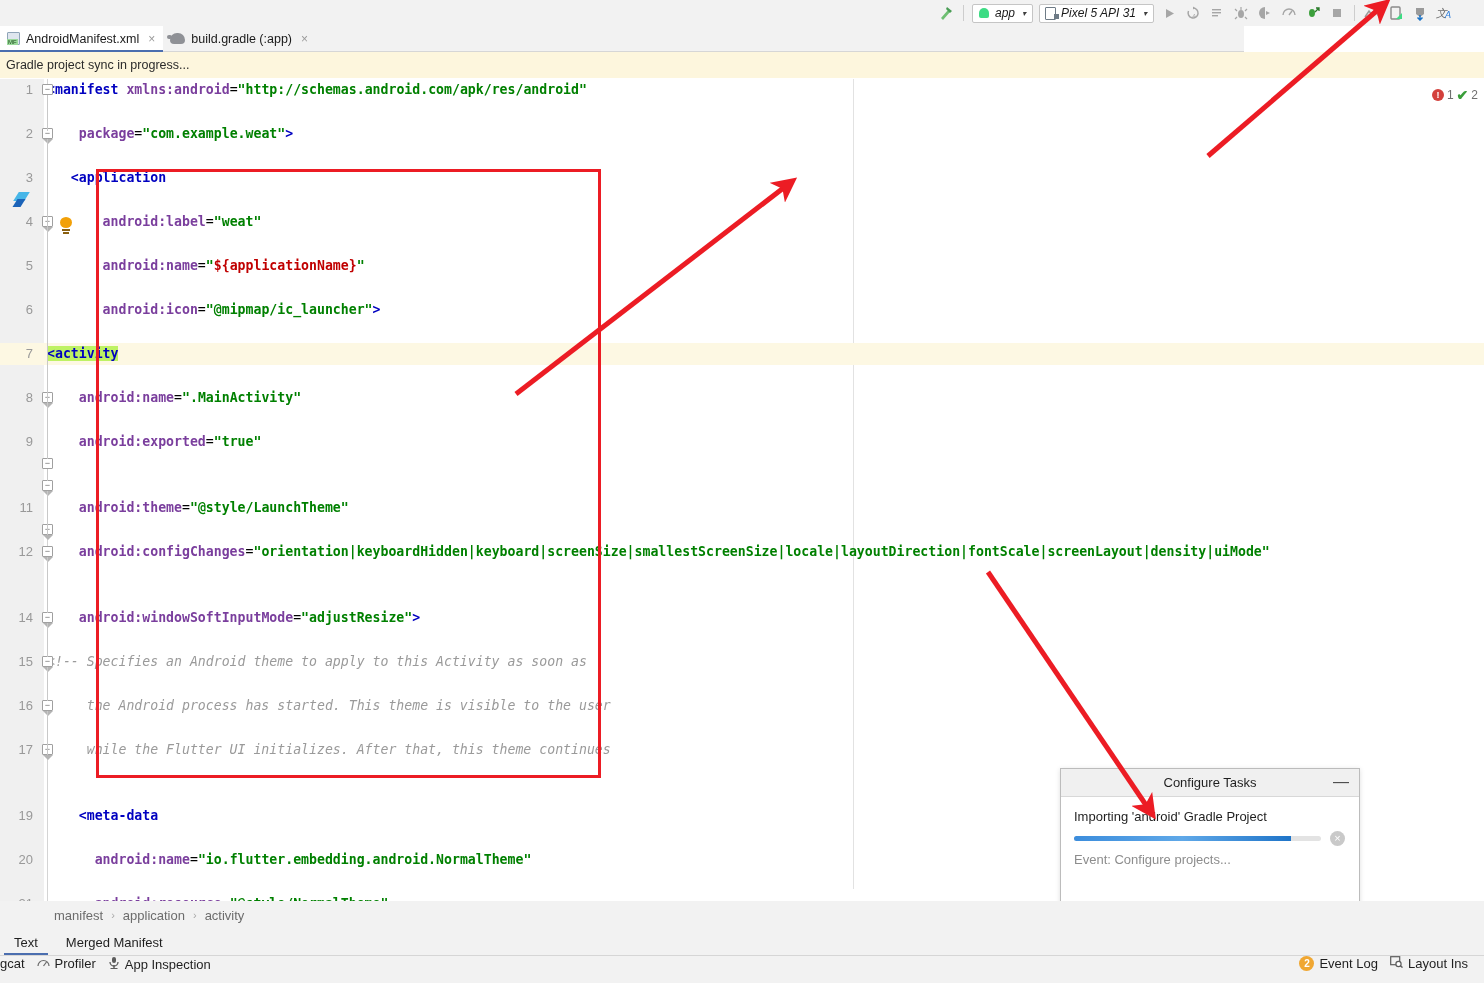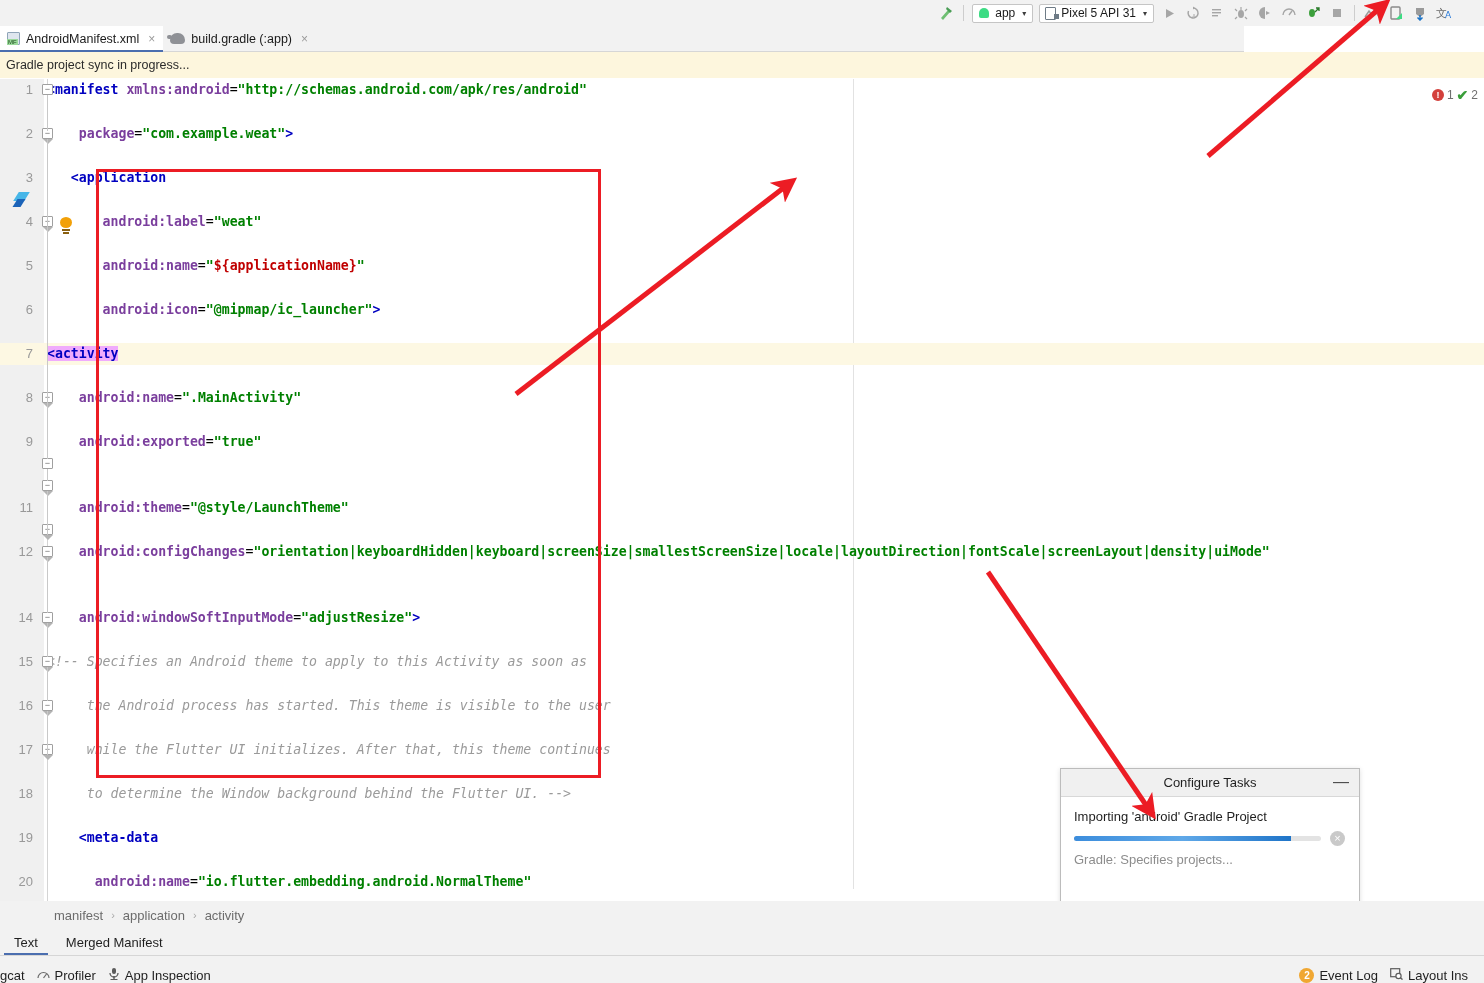--- a/index.html
+++ b/index.html
@@ -9,20 +9,21 @@
     font-family:"Liberation Sans", sans-serif;
     overflow:hidden;
   }
   #root { position:relative; width:1484px; height:983px; }
 
   
   .toolbar{
     position:absolute; left:0; top:0; width:1484px; height:26px;
     background:#f2f2f2; display:flex; align-items:center; justify-content:flex-end;
     padding-right:4px;
+    font-style:italic;
   }
   .tb-ico{
     width:24px; height:22px; display:flex; align-items:center; justify-content:center;
     color:#9a9a9a; font-size:13px; line-height:1;
   }
   .tb-sep{ width:1px; height:16px; background:#cdcdcd; margin:0 5px; }
   .combo{
     height:19px; border:1px solid #c5c5c5; background:#fff; border-radius:2px;
     display:flex; align-items:center; gap:5px; padding:0 6px 0 5px;
     font-size:12px; color:#1a1a1a; margin:0 3px;
@@ -104,21 +105,21 @@
   .line .code{ position:absolute; left:47px; top:0; }
 
   
   .t-tag{color:#0000c0;font-weight:bold;}
   .t-attr{color:#7a3e9d;font-weight:bold;}
   .t-eq{color:#000000;}
   .t-str{color:#008000;font-weight:bold;}
   .t-cmt{color:#9a9a9a;font-style:italic;}
   .t-pln{color:#000000;}
   .t-var{color:#c00000;font-weight:bold;}
-  .sel{background:#f0abfc;margin-top:32px;}
+  .sel{background:#bef264;margin-top:32px;}
 
   
   .fold{
     position:absolute; left:42px; width:11px; height:11px;
     border:1px solid #a0a0a0; background:#fff; border-radius:1px;
     font-size:9px; line-height:9px; text-align:center; color:#6b6b6b;
   }
   .fold.bot:after{
     content:""; position:absolute; left:4px; top:10px;
     border-left:5px solid transparent; border-right:5px solid transparent;
@@ -201,21 +202,21 @@
     background:#f2f2f2; display:flex; align-items:stretch; border-bottom:1px solid #d6d6d6;
   }
   .edtab{
     display:flex;align-items:center;padding:0 14px;font-size:13px;color:#1f1f1f;position:relative;
   }
   .edtab.active:after{
     content:"";position:absolute;left:4px;right:4px;bottom:0;height:2px;background:#4b6eaf;
   }
   .statusbar{
     position:absolute; left:0; top:956px; width:1484px; height:27px;
-    background:#f2f2f2; display:flex; align-items:flex-end;
+    background:#f2f2f2; display:flex; align-items:flex-start;
     font-size:13px; color:#1f1f1f;
   }
   .sb-item{ display:flex;align-items:center;gap:5px;padding:0 12px 0 0; }
   .badge-n{
     width:15px;height:15px;border-radius:50%;background:#f0a732;color:#fff;
     font-size:10px;font-weight:bold;line-height:15px;text-align:center;
   }
   .ico-prof{ color:#6a6a6a; font-size:12px; }
   .sb-right{ position:absolute; right:4px; display:flex; align-items:center; }
 
@@ -360,21 +361,20 @@
         <div class="line" style="top: 110px;"><span class="num">6</span><span class="code"><span class="t-pln">       </span><span class="t-attr">android:icon</span><span class="t-eq">=</span><span class="t-str">"@mipmap/ic_launcher"</span><span class="t-tag">&gt;</span></span></div>
         <div class="line hl" style="top: 132px;"><span class="num">7</span><span class="code"><span class="t-tag sel">&lt;activity</span></span></div>
         <div class="line" style="top: 154px;"><span class="num">8</span><span class="code"><span class="t-pln">    </span><span class="t-attr">android:name</span><span class="t-eq">=</span><span class="t-str">".MainActivity"</span></span></div>
         <div class="line" style="top: 176px;"><span class="num">9</span><span class="code"><span class="t-pln">    </span><span class="t-attr">android:exported</span><span class="t-eq">=</span><span class="t-str">"true"</span></span></div>
         <div class="line" style="top: 220px; padding-left: 25px;"><span class="num">11</span><span class="code"><span class="t-pln">    </span><span class="t-attr">android:theme</span><span class="t-eq">=</span><span class="t-str">"@style/LaunchTheme"</span></span></div>
         <div class="line" style="top: 242px;"><span class="num">12</span><span class="code"><span class="t-pln">    </span><span class="t-attr">android:configChanges</span><span class="t-eq">=</span><span class="t-str">"orientation|keyboardHidden|keyboard|screenSize|smallestScreenSize|locale|layoutDirection|fontScale|screenLayout|density|uiMode"</span></span></div>
         <div class="line" style="top: 286px;"><span class="num">14</span><span class="code"><span class="t-pln">    </span><span class="t-attr">android:windowSoftInputMode</span><span class="t-eq">=</span><span class="t-str">"adjustResize"</span><span class="t-tag">&gt;</span></span></div>
         <div class="line" style="top: 308px;"><span class="num">15</span><span class="code"><span class="t-cmt">&lt;!-- Specifies an Android theme to apply to this Activity as soon as</span></span></div>
         <div class="line" style="top: 330px;"><span class="num">16</span><span class="code"><span class="t-cmt">     the Android process has started. This theme is visible to the user</span></span></div>
         <div class="line" style="top: 352px;"><span class="num">17</span><span class="code"><span class="t-cmt">     while the Flutter UI initializes. After that, this theme continues</span></span></div>
-        <div class="line" style="top: 374px;"><span class="num">18</span><span class="code"><span class="t-cmt">     to determine the Window background behind the Flutter UI. --&gt;</span></span></div>
         <div class="line" style="top: 396px;"><span class="num">19</span><span class="code"><span class="t-pln">    </span><span class="t-tag">&lt;meta-data</span></span></div>
         <div class="line" style="top: 418px;"><span class="num">20</span><span class="code"><span class="t-pln">      </span><span class="t-attr">android:name</span><span class="t-eq">=</span><span class="t-str">"io.flutter.embedding.android.NormalTheme"</span></span></div>
         <div class="line" style="top: 440px;"><span class="num">21</span><span class="code"><span class="t-pln">      </span><span class="t-attr">android:resource</span><span class="t-eq">=</span><span class="t-str">"@style/NormalTheme"</span></span></div>
       </div>
 
     <div class="fold" style="top:5px;">−</div>
     <div class="fold bot" style="top:49px;">−</div>
     <div class="fold bot" style="top:137px;">−</div>
     <div class="fold bot" style="top:313px;">−</div>
     <div class="fold" style="top:379px;">−</div>
@@ -422,21 +422,21 @@
       <span class="min">—</span>
     </div>
     <div class="body">
       <div class="task-title">Importing 'android' Gradle Project</div>
       <div class="bar-row">
         <div class="pbar">
             <i id="pbar-fill" style="width: 88%;"></i>
           </div>
         <div class="cancel">×</div>
       </div>
-      <div class="sub">Gradle: Specifies projects...</div>
+      <div class="sub">Event: Configure projects...</div>
     </div>
   </div>
 
   <div class="breadcrumb">
     <span>manifest</span>
     <span class="sepi">›</span>
     <span>application</span>
     <span class="sepi">›</span>
     <span>activity</span>
   </div>

